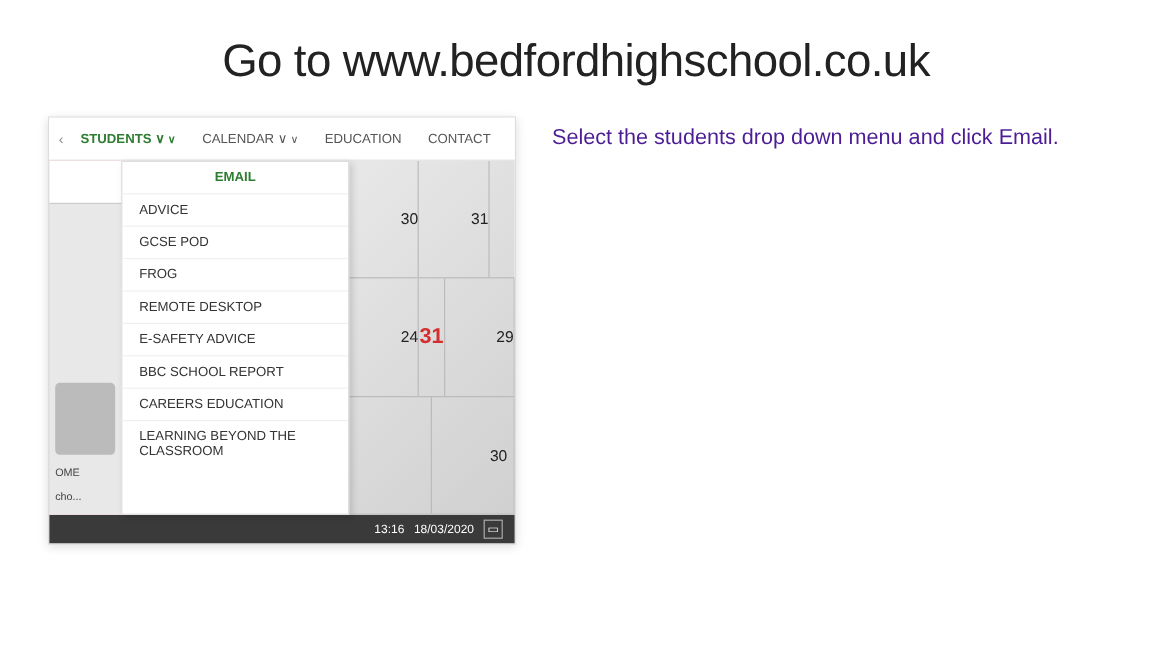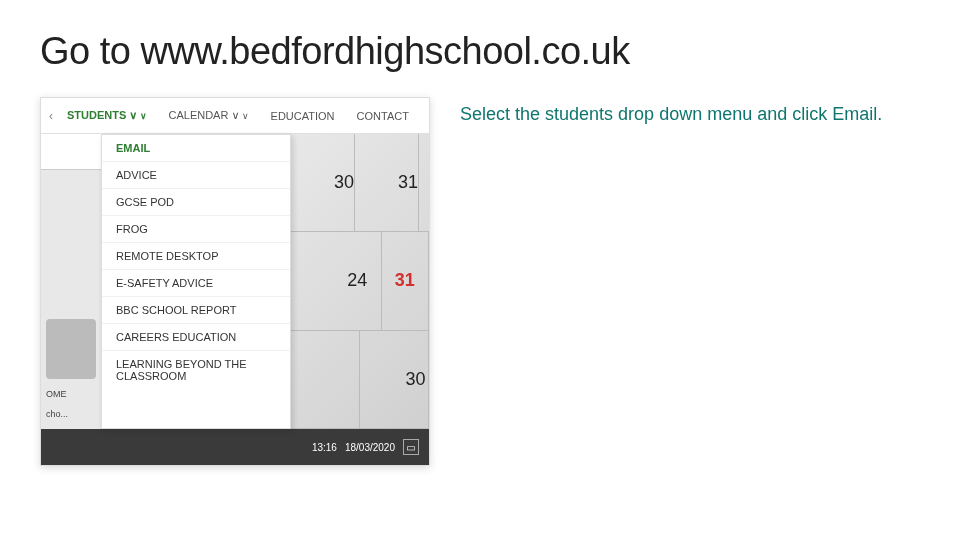--- a/index.html
+++ b/index.html
@@ -17,20 +17,21 @@
       position: relative;
       padding: 30px 40px 20px 40px;
     }
 
     .title {
       font-size: 38px;
       font-weight: 300;
       color: #222;
       margin-bottom: 24px;
       letter-spacing: -0.5px;
+      text-align: center;
     }
 
     .content-row {
       display: flex;
       gap: 30px;
       align-items: flex-start;
     }
 
     
     .screenshot-mockup {
@@ -99,20 +100,21 @@
       border-bottom: 1px solid #f0f0f0;
     }
 
     .dropdown-item:last-child {
       border-bottom: none;
     }
 
     .dropdown-item.highlighted {
       color: #2e7d32;
       font-weight: bold;
+      text-align: center;
     }
 
     
     .calendar-area {
       flex: 1;
       height: 295px;
       background: linear-gradient(135deg, #e8e8e8 0%, #d0d0d0 100%);
       position: relative;
       overflow: hidden;
     }
@@ -142,35 +144,35 @@
     }
 
     .cal-cell.red {
       color: #d32f2f;
       font-weight: bold;
       font-size: 18px;
     }
 
     .cal-cell.dark {
       color: #222;
-      font-size: 18px;
+      font-size: 13px;
       padding-left: 43px;
     }
 
     
     .status-bar {
       background: #3a3a3a;
       color: #fff;
       font-size: 10px;
       padding: 3px 10px;
       display: flex;
       justify-content: flex-end;
       align-items: center;
       gap: 8px;
-      height: 36px;
+      height: 24px;
     }
 
     .status-icon {
       width: 16px;
       height: 16px;
       border: 1px solid #aaa;
       display: inline-flex;
       align-items: center;
       justify-content: center;
     }
@@ -223,21 +225,21 @@
     }
 
     
     .description {
       flex: 1;
       padding-top: 4px;
     }
 
     .description-text {
       font-size: 18px;
-      color: #0f766e;
+      color: #4c1d95;
       line-height: 1.5;
     }
   </style>
 </head>
 <body>
 
 <div class="page-container">
   <h1 class="title">Go to www.bedfordhighschool.co.uk</h1>
 
   <div class="content-row">
@@ -278,20 +280,21 @@
         <div class="calendar-area">
           <div class="calendar-grid">
             <div class="cal-row">
               <div class="cal-cell dark">30</div>
               <div class="cal-cell dark">31</div>
               <div class="cal-cell dark">08</div>
             </div>
             <div class="cal-row">
               <div class="cal-cell dark">24</div>
               <div class="cal-cell red">31</div>
+              <div class="cal-cell dark">29</div>
             </div>
             <div class="cal-row">
               <div class="cal-cell dark"></div>
               <div class="cal-cell dark">30</div>
             </div>
           </div>
         </div>
       </div>
 
       <div class="status-bar">

